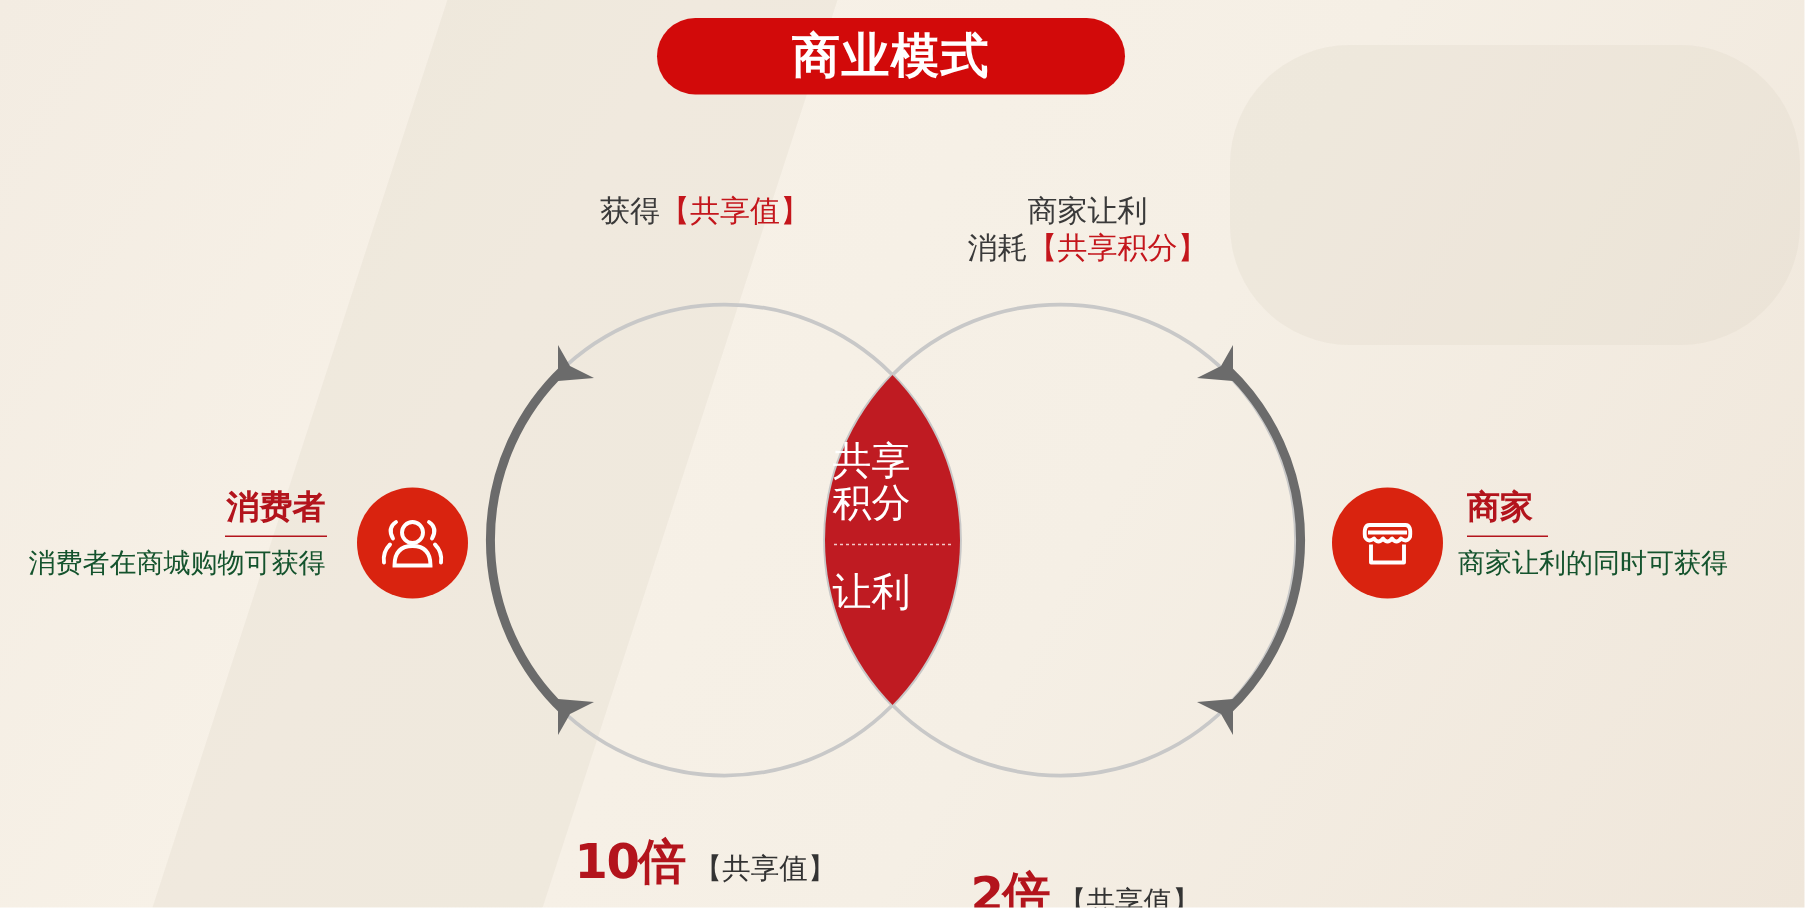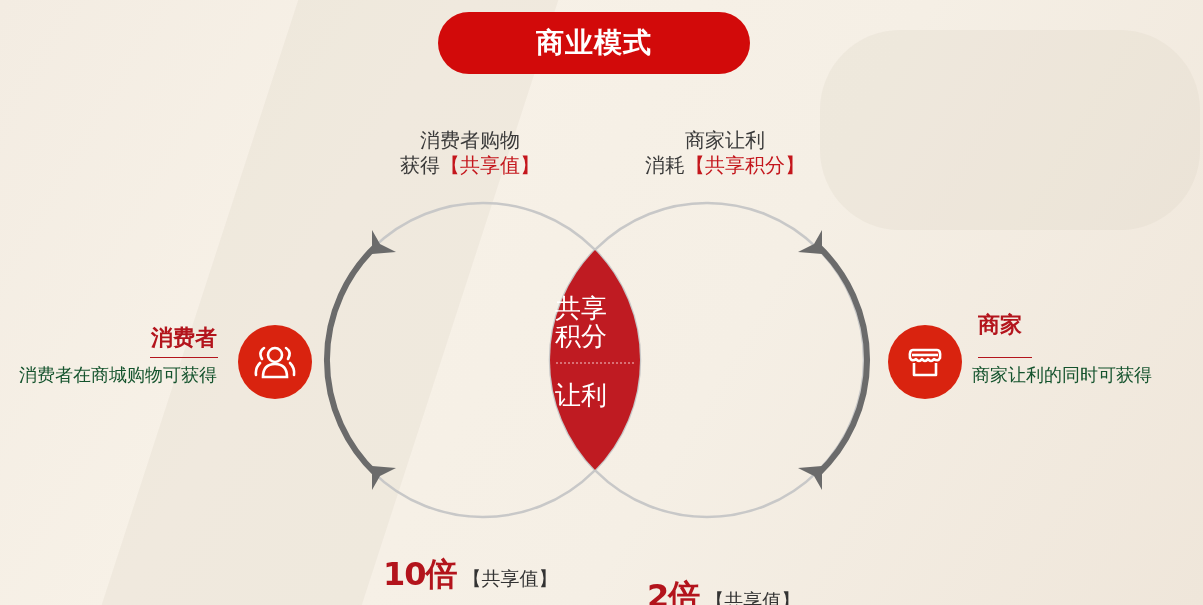--- a/index.html
+++ b/index.html
@@ -1,21 +1,21 @@
 <!DOCTYPE html>
 <html><head>
 <meta charset="utf-8">
 <style>
   html,body{margin:0;padding:0;}
   body{width:1203px;height:605px;overflow:hidden;position:relative;
     background:linear-gradient(120deg,#f3ece2 0%,#f7f1e7 30%,#f5efe5 60%,#efe6da 100%);
     font-family:"DejaVu Sans","Liberation Sans",sans-serif;}
   .bg-shape{position:absolute;background:rgba(220,210,195,0.25);}
-  .title-pill{position:absolute;left:438px;top:12px;width:312px;height:62px;border-radius:32px;
-    background:#d20a0a;color:#fff;font-size:28px;font-weight:bold;display:flex;align-items:center;justify-content:center;letter-spacing:1px;}
+  .title-pill{position:absolute;left:438px;top:12px;width:312px;height:51px;border-radius:32px;
+    background:#d20a0a;color:#fff;font-size:32px;font-weight:bold;display:flex;align-items:center;justify-content:center;letter-spacing:1px;}
   .cap{position:absolute;text-align:center;font-size:20px;line-height:25px;color:#3a3a3a;}
   .red{color:#c4161c;}
   svg.diagram{position:absolute;left:0;top:0;}
   .lens-text{position:absolute;color:#fff;font-size:26px;text-align:left;line-height:28px;}
   .side-title{position:absolute;font-size:22px;font-weight:bold;color:#b3141c;}
   .side-rule{position:absolute;height:1px;background:#b3141c;}
   .side-desc{position:absolute;font-size:18px;line-height:24px;color:#14532d;font-family:Liberation Serif, serif;}
   .icon-circle{position:absolute;width:74px;height:74px;border-radius:50%;background:#d9230f;display:flex;align-items:center;justify-content:center;}
   .mult{position:absolute;top:553px;display:flex;align-items:baseline;}
   .mult-num{font-size:32px;font-weight:bold;color:#b3141c;letter-spacing:-1px;}
@@ -25,21 +25,20 @@
 <body>
 
 <div class="bg-shape" style="left:200px;top:0;width:260px;height:605px;transform:skewX(-18deg);"></div>
 <div class="bg-shape" style="left:820px;top:30px;width:380px;height:200px;border-radius:80px;"></div>
 
 <div class="title-pill">
     <span>商业模式</span>
   </div>
 
 <div class="cap" style="left:380px;top:128px;width:180px;">
-  <div>消费者购物</div>
   <div><span>获得</span><span class="red">【共享值】</span></div>
 </div>
 <div class="cap" style="left:620px;top:128px;width:210px;">
   <div>商家让利</div>
   <div><span>消耗</span><span class="red">【共享积分】</span></div>
 </div>
 
 <svg class="diagram" width="1203" height="605">
   <defs>
     <clipPath id="clipL">
@@ -86,21 +85,21 @@
 
 <div class="icon-circle" style="left:888px;top:325px;">
   <svg width="36" height="36" viewBox="0 0 36 36">
     <g fill="none" stroke="#fff" stroke-width="2.6" stroke-linejoin="round">
       <path d="M6 6 H30 Q34 6 33 14 Q31 18 27 15 Q24 19 21 15 Q18 19 15 15 Q12 19 9 15 Q5 18 3 14 Q2 6 6 6 Z"></path>
       <line x1="5" y1="11" x2="31" y2="11"></line>
       <path d="M7 19 V31 H29 V19"></path>
     </g>
   </svg>
 </div>
-<div class="side-title" style="left:978px;top:310px;">商家</div>
+<div class="side-title" style="left:978px;top:323px;">商家</div>
 <div class="side-rule" style="left:978px;top:357px;width:54px;"></div>
 <div class="side-desc" style="left:972px;top:363px;">
   <div>商家让利的同时可获得</div>
 </div>
 
 <div class="mult" style="left:383px;">
   <span class="mult-num">10倍</span>
   <span class="mult-unit">【共享值】</span>
 </div>
 <div class="mult" style="left:647px;margin-top:22px;">

